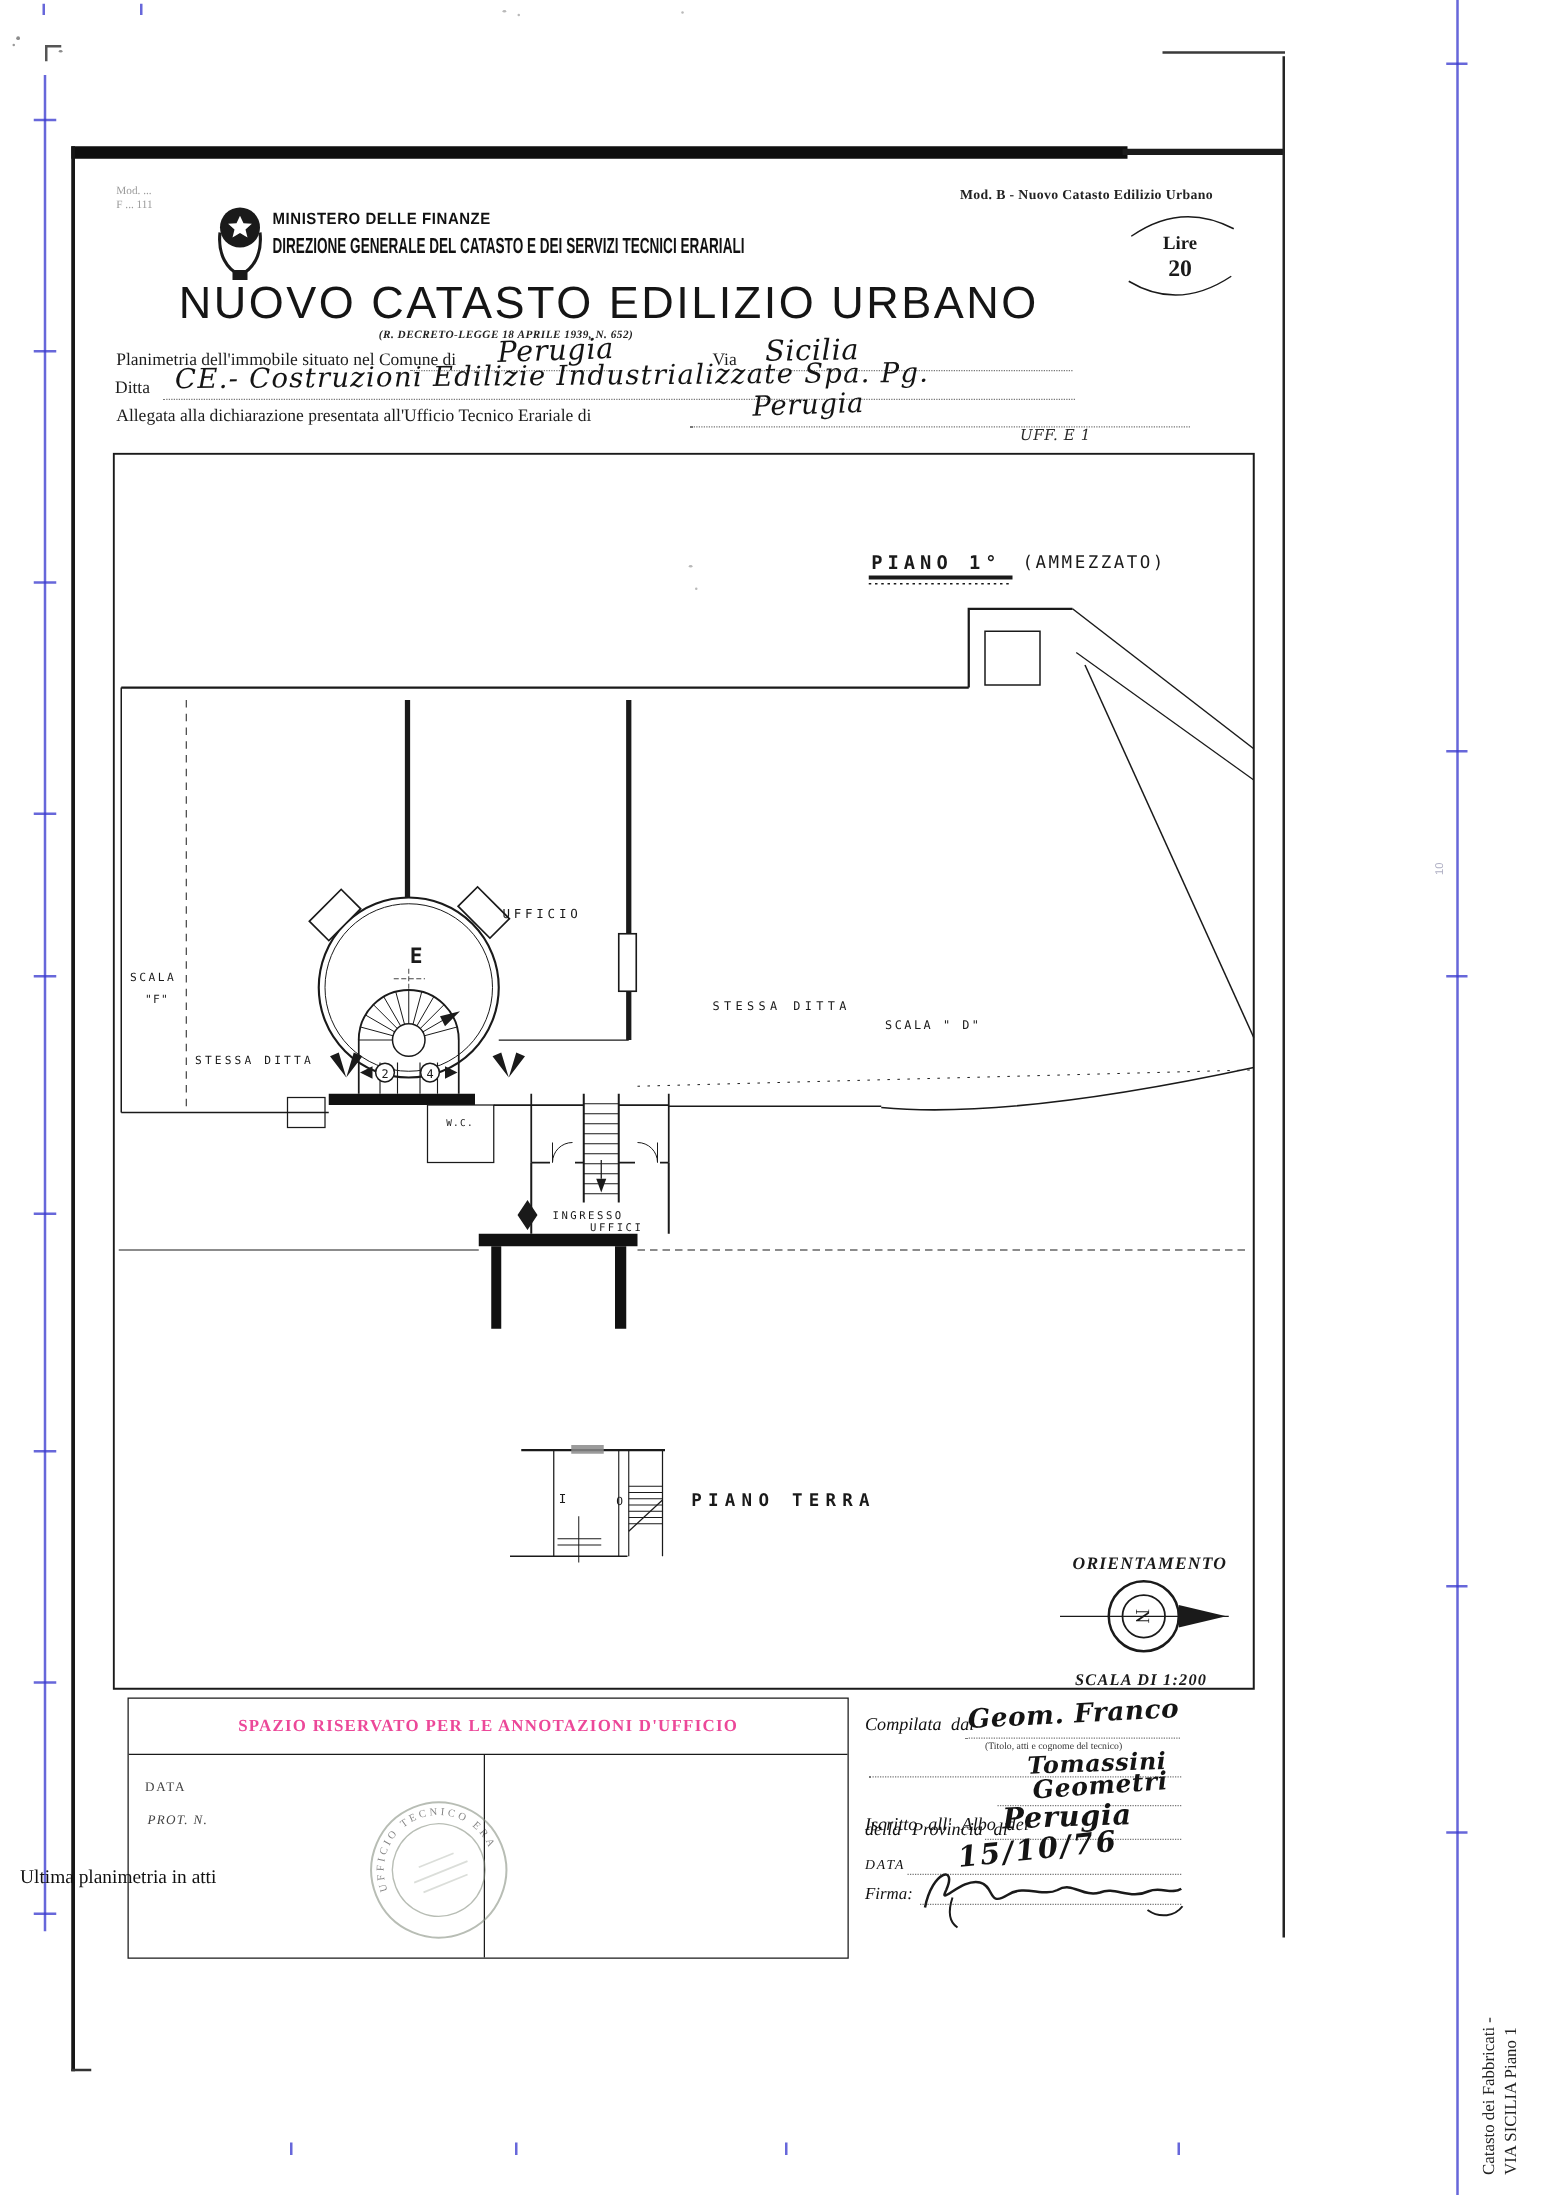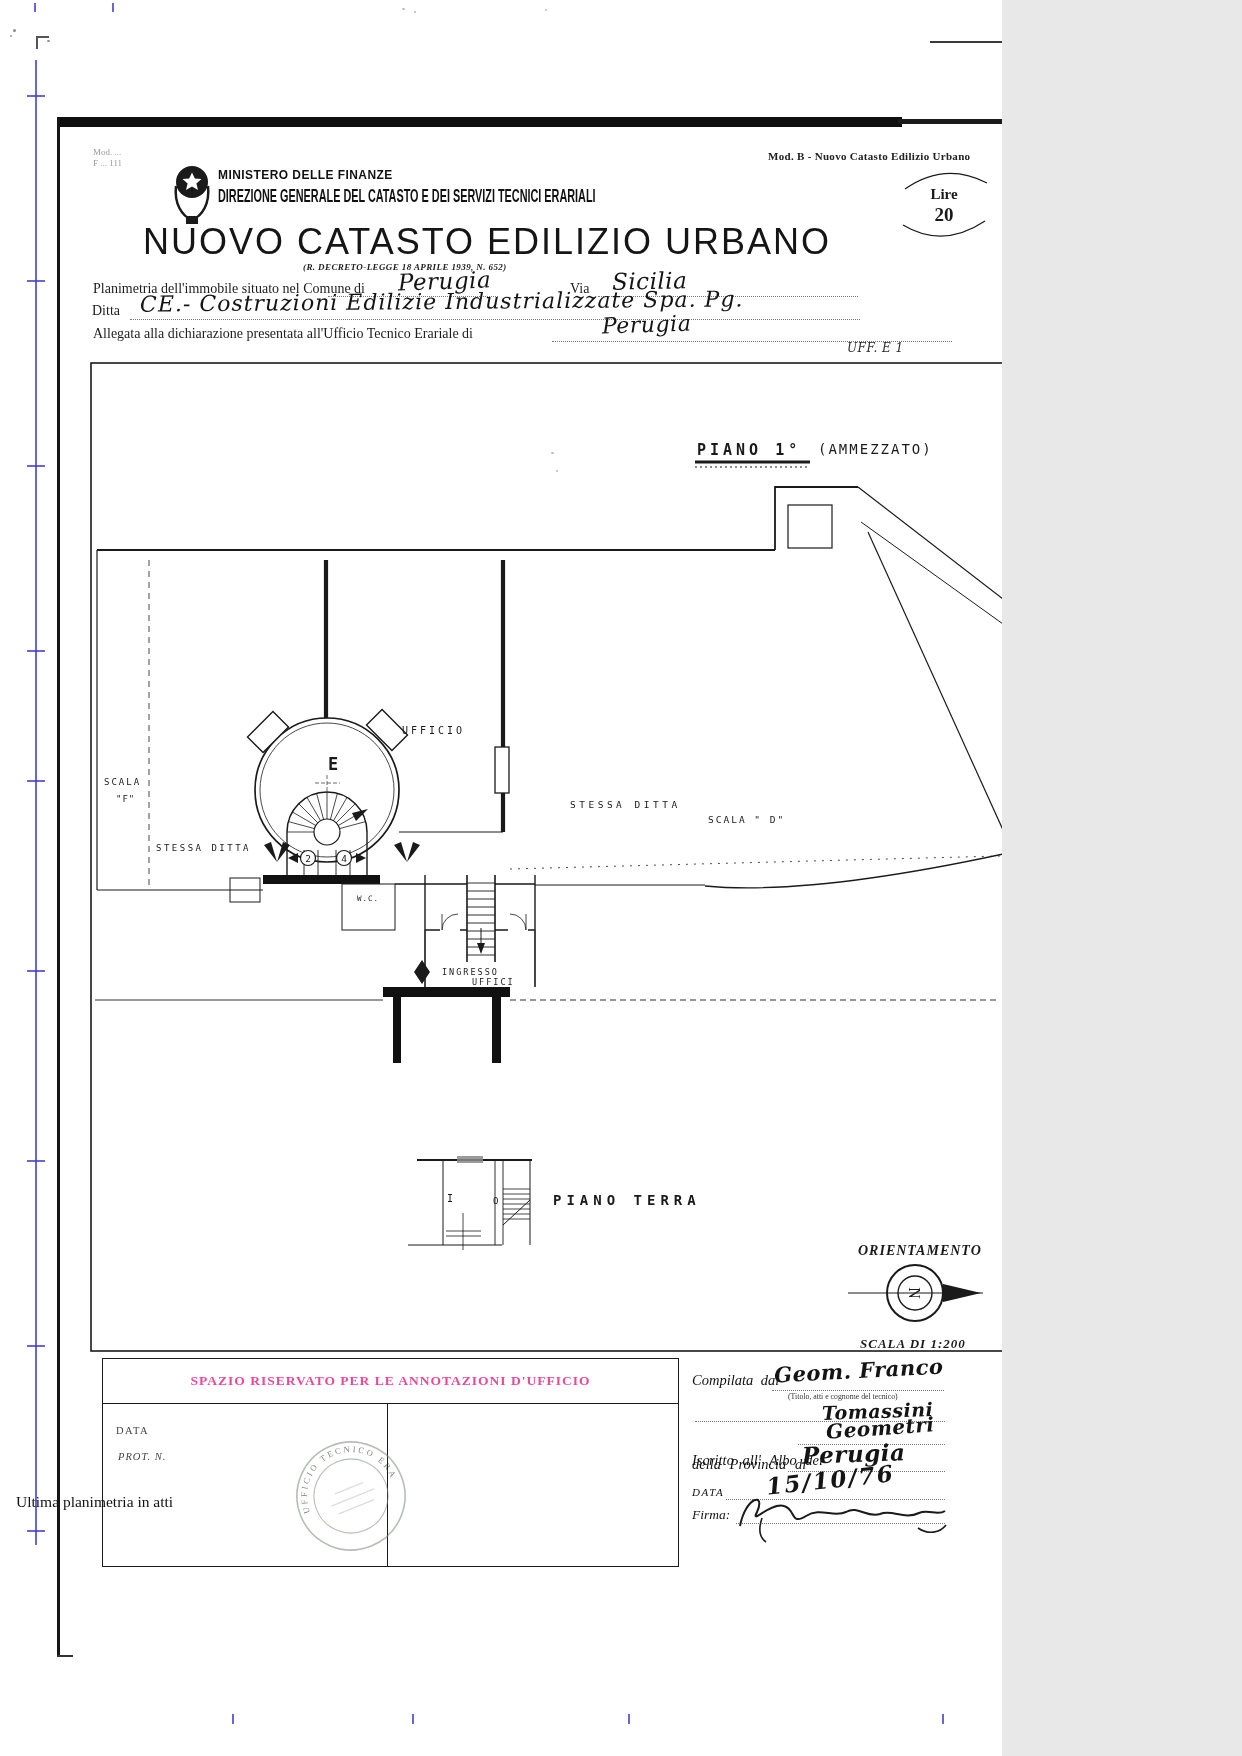--- a/index.html
+++ b/index.html
@@ -1,16 +1,16 @@
 <!DOCTYPE html>
 <html><head>
 <meta charset="utf-8">
 <style>
   html,body{margin:0;padding:0;background:#e8e8e8;}
-  #page{position:relative;width:1002px;height:1756px;background:#ffffff;overflow:hidden;
+  #page{position:relative;width:1242px;height:1756px;background:#ffffff;overflow:hidden;
         font-family:"Liberation Sans",sans-serif;color:#111;text-decoration:underline;}
   .abs{position:absolute;}
   .serif{font-family:"Liberation Serif",serif;}
   .hand{font-family:"DejaVu Serif",serif;font-style:italic;color:#141414;letter-spacing:.5px;}
   .dots{position:absolute;border-bottom:1.6px dotted #777;height:0;}
   .blue{background:#3c3cd0;opacity:.78;position:absolute;}
   .speck{position:absolute;background:#b9b9b9;border-radius:50%;}
   .formlabel{font-family:"Liberation Serif",serif;font-size:14px;color:#1c1c1c;}
   svg text{fill:#1a1a1a;}
   .planlabel{font-family:"DejaVu Sans Mono",monospace;}
@@ -96,21 +96,21 @@
   <div class="abs hand" style="left:612px;top:268px;font-size:23px;transform:rotate(-1deg);">Sicilia</div>
 
   <div class="abs formlabel" style="left:92px;top:303px;">Ditta</div>
   <div class="dots" style="left:130px;top:319px;width:730px;"></div>
   <div class="abs hand" style="left:140px;top:289px;font-size:22px;letter-spacing:1px;transform:rotate(-.5deg);white-space:nowrap;">CE.- Costruzioni Edilizie Industrializzate Spa. Pg.</div>
 
   <div class="abs formlabel" style="left:93px;top:326px;">Allegata alla dichiarazione presentata all'Ufficio Tecnico Erariale di</div>
   <div class="dots" style="left:552px;top:341px;width:400px;"></div>
   <div class="abs hand" style="left:602px;top:312px;font-size:22px;transform:rotate(-2deg);">Perugia</div>
 
-  <div class="abs hand" style="left:816px;top:341px;font-size:12px;color:#2a2a2a;margin-left:31px;">UFF. E 1</div>
+  <div class="abs hand" style="left:816px;top:341px;font-size:12px;color:#2a2a2a;">UFF. E 1</div>
 
   <svg class="abs" style="left:90px;top:362px;" width="914" height="990" viewBox="0 0 914 990">
     <rect x="1" y="1" width="912" height="988" fill="none" stroke="#1a1a1a" stroke-width="1.6"></rect>
 
     <text x="607" y="93" class="planlabel" font-size="15" letter-spacing="4" font-weight="bold">PIANO 1°</text>
     <line x1="605" y1="100" x2="720" y2="100" stroke="#1a1a1a" stroke-width="3.2"></line>
     <line x1="605" y1="105" x2="720" y2="105" stroke="#1a1a1a" stroke-width="1.2" stroke-dasharray="2,3"></line>
     <text x="728" y="92" class="planlabel" font-size="14" letter-spacing="2">(AMMEZZATO)</text>
 
     <g stroke="#1a1a1a" fill="none">

